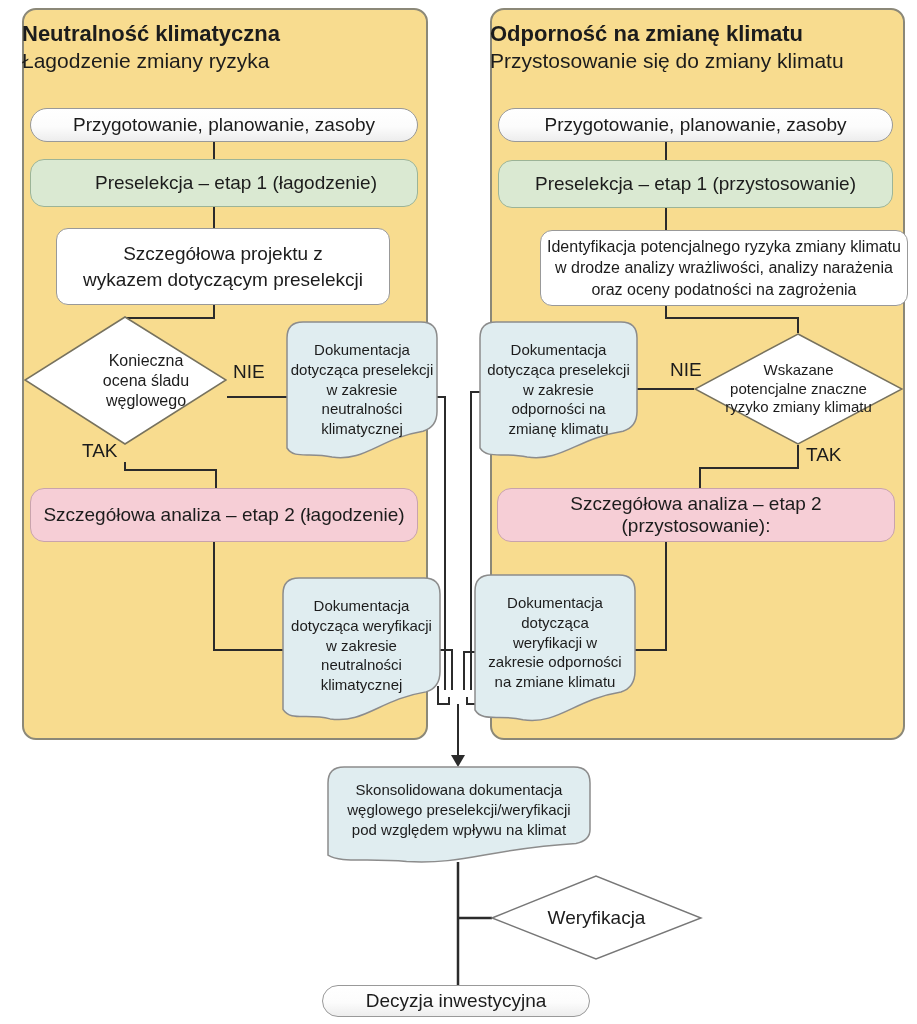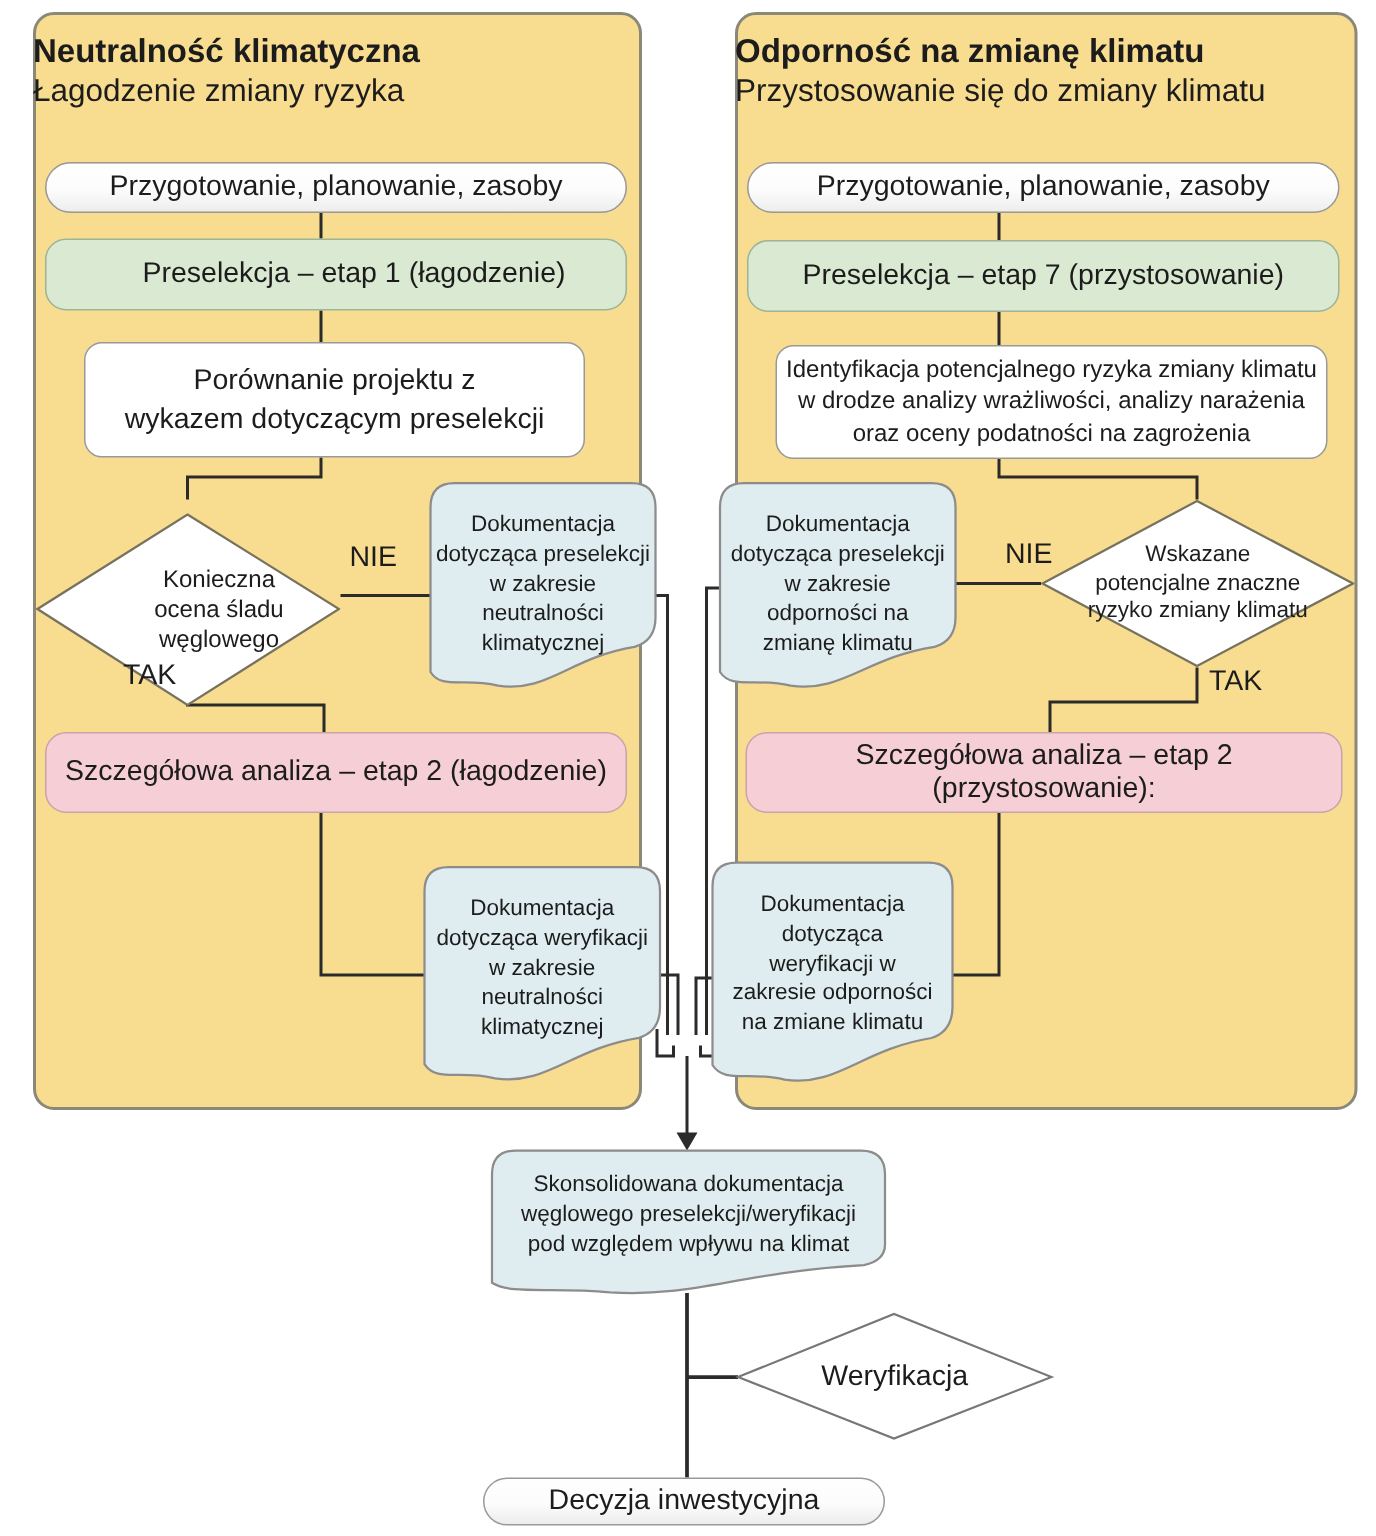--- a/index.html
+++ b/index.html
@@ -92,25 +92,25 @@
 
   <div class="node stadium" style="left:30px;top:108px;width:388px;height:34px;">
     <span>Przygotowanie, planowanie, zasoby</span>
   </div>
 
   <div class="node greenbox" style="left:30px;top:159px;width:388px;height:48px;padding-left:24px;">
     <span>Preselekcja – etap 1 (łagodzenie)</span>
   </div>
 
   <div class="node whitebox" style="left:56px;top:228px;width:334px;height:77px;font-size:19px;line-height:1.35;">
-    <span class="pre">Porównanie projektu z
+    <span class="pre">Szczegółowa projektu z
 wykazem dotyczącym preselekcji</span>
   </div>
 
-  <div class="node diamond" style="left:24px;top:342px;width:203px;height:129px;font-size:16px;line-height:1.25;padding-left:41px;">
+  <div class="node diamond" style="left:24px;top:316px;width:203px;height:129px;font-size:16px;line-height:1.25;padding-left:41px;">
     <svg width="203" height="129" viewBox="0 0 203 129">
       <polygon class="dshape" points="101,1 202,64 101,128 1,64"></polygon>
     </svg>
     <span class="dtext pre">Konieczna
 ocena śladu węglowego</span>
   </div>
   <div class="branch-label" style="left:233px;top:361px;">NIE</div>
   <div class="branch-label" style="left:82px;top:440px;">TAK</div>
 
   <div class="doc" style="left:287px;top:322px;width:150px;height:140px;">
@@ -142,24 +142,24 @@
   <div class="titleblock" style="left:490px;top:20px;width:415px;">
     <div class="t1">Odporność na zmianę klimatu</div>
     <div class="t2">Przystosowanie się do zmiany klimatu</div>
   </div>
 
   <div class="node stadium" style="left:498px;top:108px;width:395px;height:34px;">
     <span>Przygotowanie, planowanie, zasoby</span>
   </div>
 
   <div class="node greenbox" style="left:498px;top:160px;width:395px;height:48px;">
-    <span>Preselekcja – etap 7 (przystosowanie)</span>
-  </div>
-
-  <div class="node whitebox" style="left:517px;top:230px;width:368px;height:76px;font-size:16px;line-height:1.35;">
+    <span>Preselekcja – etap 1 (przystosowanie)</span>
+  </div>
+
+  <div class="node whitebox" style="left:540px;top:230px;width:368px;height:76px;font-size:16px;line-height:1.35;">
     <span class="pre">Identyfikacja potencjalnego ryzyka zmiany klimatu
 w drodze analizy wrażliwości, analizy narażenia
 oraz oceny podatności na zagrożenia</span>
   </div>
 
   <div class="node diamond" style="left:694px;top:333px;width:209px;height:112px;font-size:15px;line-height:1.25;">
     <svg width="209" height="112" viewBox="0 0 209 112">
       <polygon class="dshape" points="104,1 208,56 104,111 1,56"></polygon>
     </svg>
     <span class="dtext pre">Wskazane

